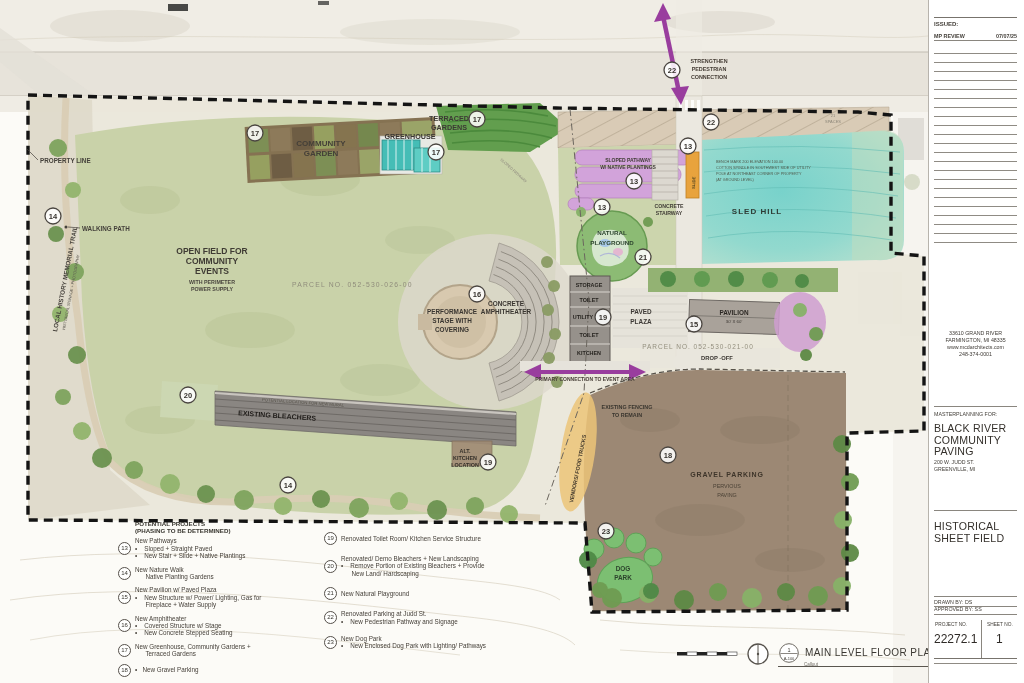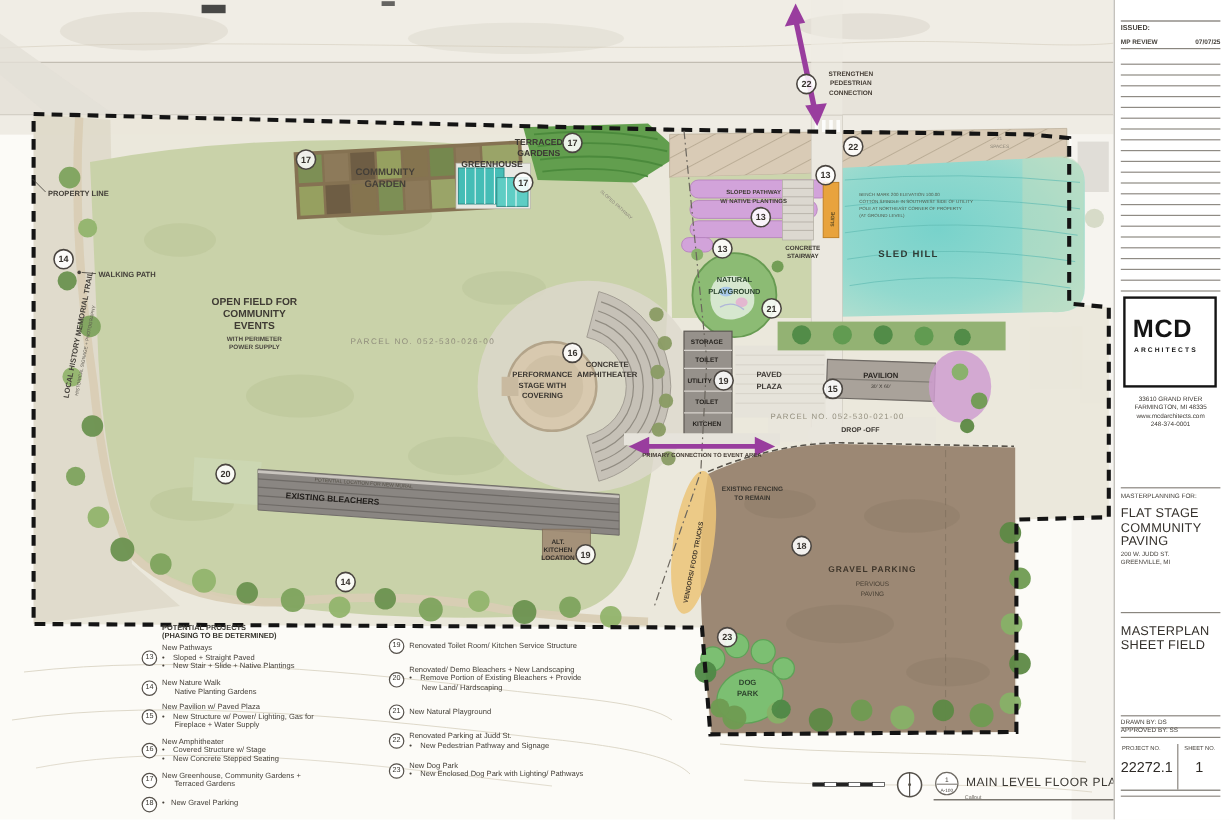--- a/index.html
+++ b/index.html
@@ -615,44 +615,40 @@
       <div class="revline"></div>
       <div class="revline"></div>
       <div class="revline"></div>
     <div class="revline"></div>
       <div class="revline"></div>
       <div class="revline"></div>
       <div class="revline"></div>
     <div class="revline"></div>
       <div class="revline"></div>
   </div>
-  <div class="mcd-box">
-    <div class="mcd">MCD</div>
-    <div class="mcd-sub">ARCHITECTS</div>
-  </div>
   <div class="tb-abs tb-address">
     <div>33610 GRAND RIVER</div>
     <div>FARMINGTON, MI 48335</div>
     <div>www.mcdarchitects.com</div>
     <div>248-374-0001</div>
   </div>
   <div class="tb-abs tb-div1"></div>
   <div class="tb-abs tb-for">MASTERPLANNING FOR:</div>
   <div class="tb-abs tb-client">
-    <div>FLAT STAGE</div>
+    <div>BLACK RIVER</div>
     <div>COMMUNITY</div>
     <div>PAVING</div>
   </div>
   <div class="tb-abs tb-clientaddr">
     <div>200 W. JUDD ST.</div>
     <div>GREENVILLE, MI</div>
   </div>
   <div class="tb-abs tb-div2"></div>
   <div class="tb-abs tb-sheettitle">
-    <div>MASTERPLAN</div>
+    <div>HISTORICAL</div>
     <div>SHEET FIELD</div>
   </div>
   <div class="tb-abs tb-by1">DRAWN BY: DS</div>
   <div class="tb-abs tb-by2">APPROVED BY: SS</div>
   <div class="tb-abs tb-nums">
     <div class="tb-proj">
       <div class="tb-lbl">PROJECT NO.</div>
       <div class="tb-val">22272.1</div>
     </div>
     <div class="tb-sheetno">

